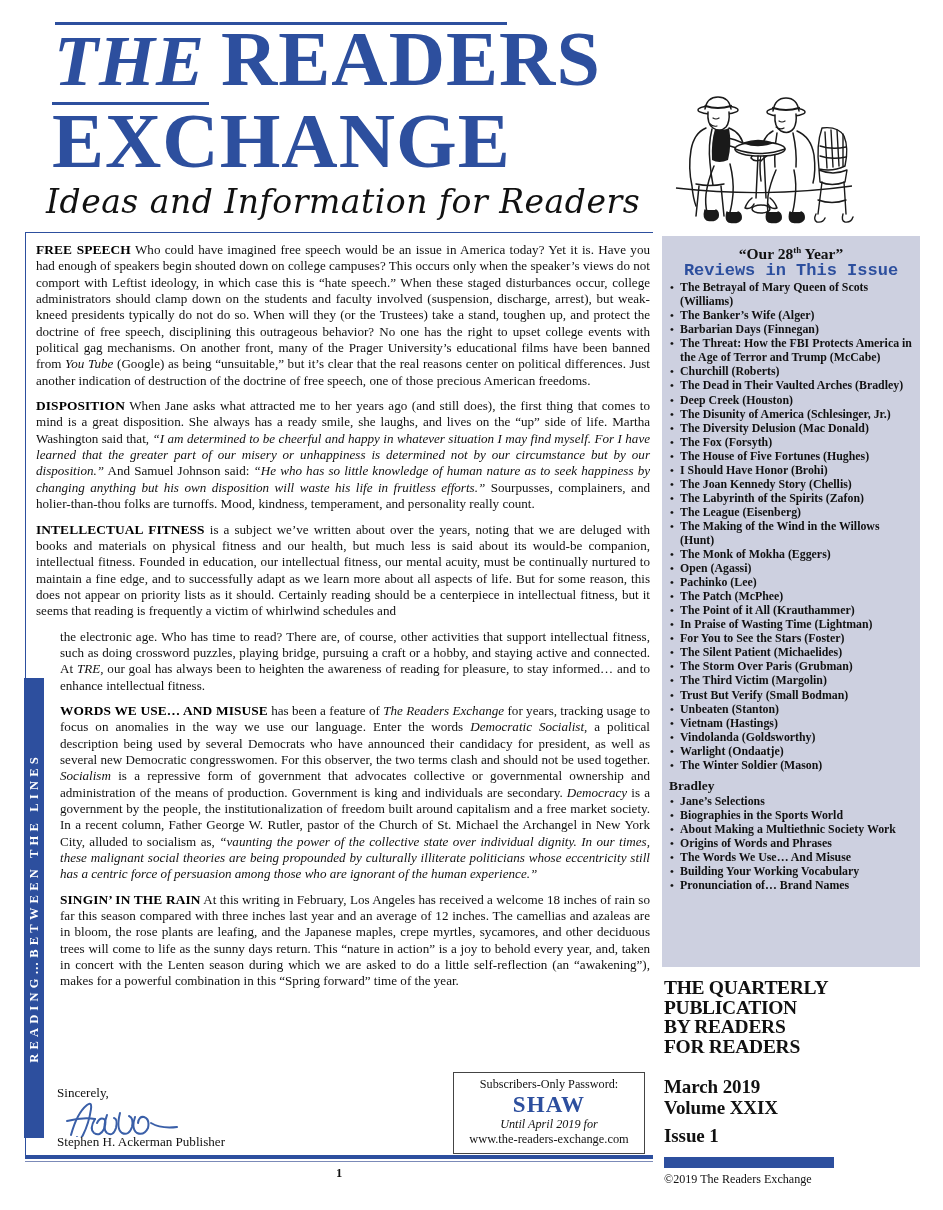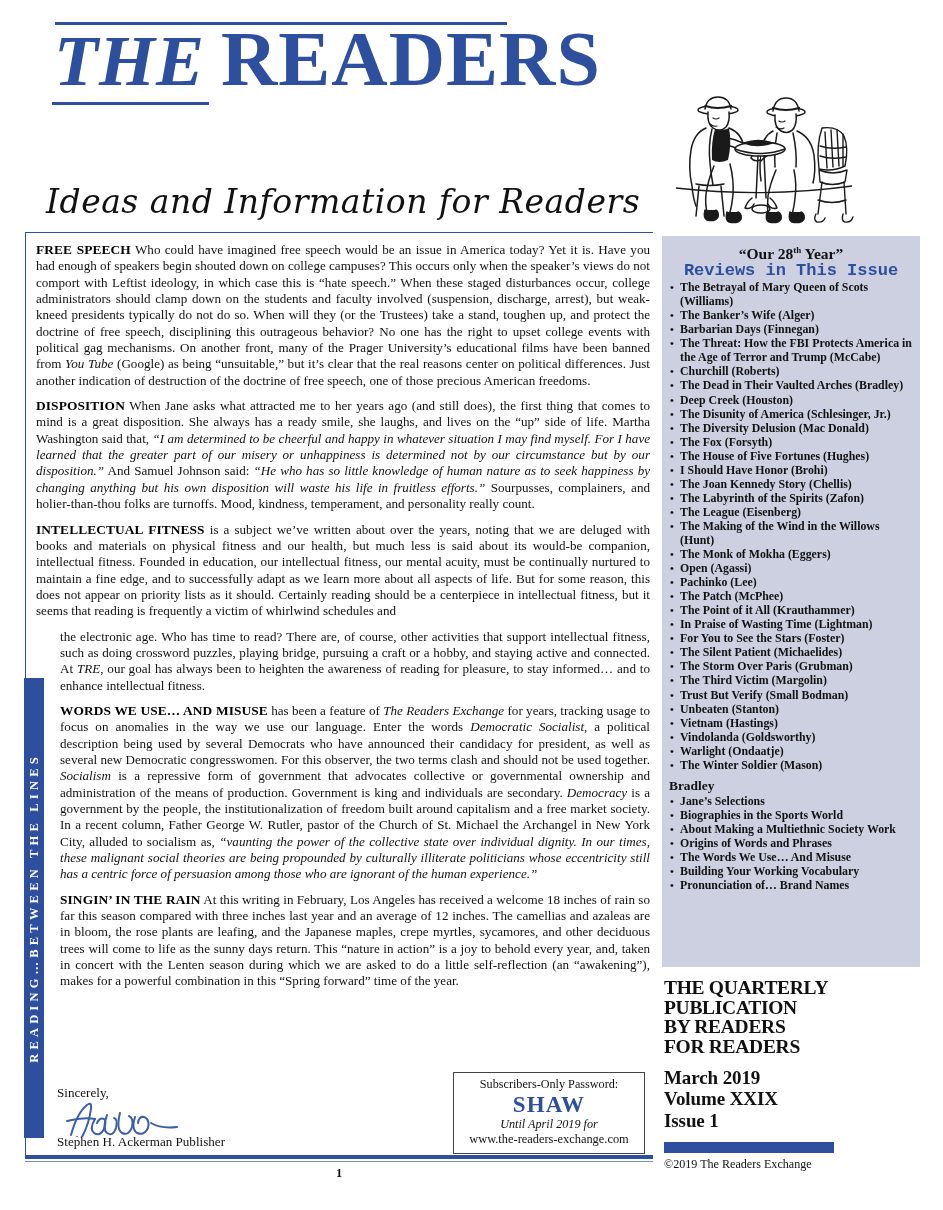--- a/index.html
+++ b/index.html
@@ -149,21 +149,21 @@
   
   .pubblock { position:absolute; left:664px; top:978px; width:260px; }
   .pub-head {
     font-family:"Liberation Serif","DejaVu Serif",serif;
     font-weight:bold; font-size:19.5px; line-height:19.5px;
     letter-spacing:-0.3px; color:#111;
   }
   .pub-issue {
     font-family:"Liberation Serif","DejaVu Serif",serif;
     font-weight:bold; font-size:19px; line-height:20.5px;
-    letter-spacing:-0.1px; color:#111; margin-top:12px;
+    letter-spacing:-0.1px; color:#111; margin-top:21px;
   }
   .pub-rule {
     width:170px; height:11px; background:#2d4f9e; margin-top:10px;
   }
   .pub-copy { font-size:12.1px; line-height:15px; margin-top:4px; color:#111; }
 
   
   .footer-rule {
     position:absolute; left:25px; top:1156px; width:628px; height:3px;
     background:#2d4f9e;
@@ -178,20 +178,21 @@
   }
 </style>
 </head>
 <body>
 
 <div class="masthead">
   <div class="mh-rule-top"></div>
   <div class="mh-line1">
     <span class="mh-the">THE</span><span class="mh-readers">READERS</span>
   </div>
+  <div class="mh-line2">EXCHANGE</div>
   <div class="mh-tagline">Ideas and Information for Readers</div>
 
   <div class="illus">
     <svg viewBox="0 0 240 136" xmlns="http://www.w3.org/2000/svg">
       <g fill="none" stroke="#1a1a1a" stroke-width="1.5" stroke-linecap="round" stroke-linejoin="round">
 
         <ellipse cx="46" cy="22" rx="20" ry="4.5" fill="#fff"></ellipse>
         <path d="M33 21 q2-12 13-12 q11 0 13 12" fill="#fff"></path>
         <path d="M33.5 18 q12 4 25.5 0" stroke-width="2.2"></path>
 
@@ -383,20 +384,20 @@
     </ul>
 </div>
 
 <div class="pubblock">
   <div class="pub-head">THE QUARTERLY</div>
   <div class="pub-head">PUBLICATION</div>
   <div class="pub-head">BY READERS</div>
   <div class="pub-head">FOR READERS</div>
   <div class="pub-issue">March 2019</div>
   <div class="pub-issue" style="margin-top:0">Volume XXIX</div>
-  <div class="pub-issue" style="margin-top:2px">Issue 1</div>
+  <div class="pub-issue" style="margin-top:8px">Issue 1</div>
   <div class="pub-rule"></div>
   <div class="pub-copy">©2019  The Readers Exchange</div>
 </div>
 
 <div class="footer-rule"></div>
 <div class="footer-rule2"></div>
 <div class="pageno">1</div>
 
 </body></html>

